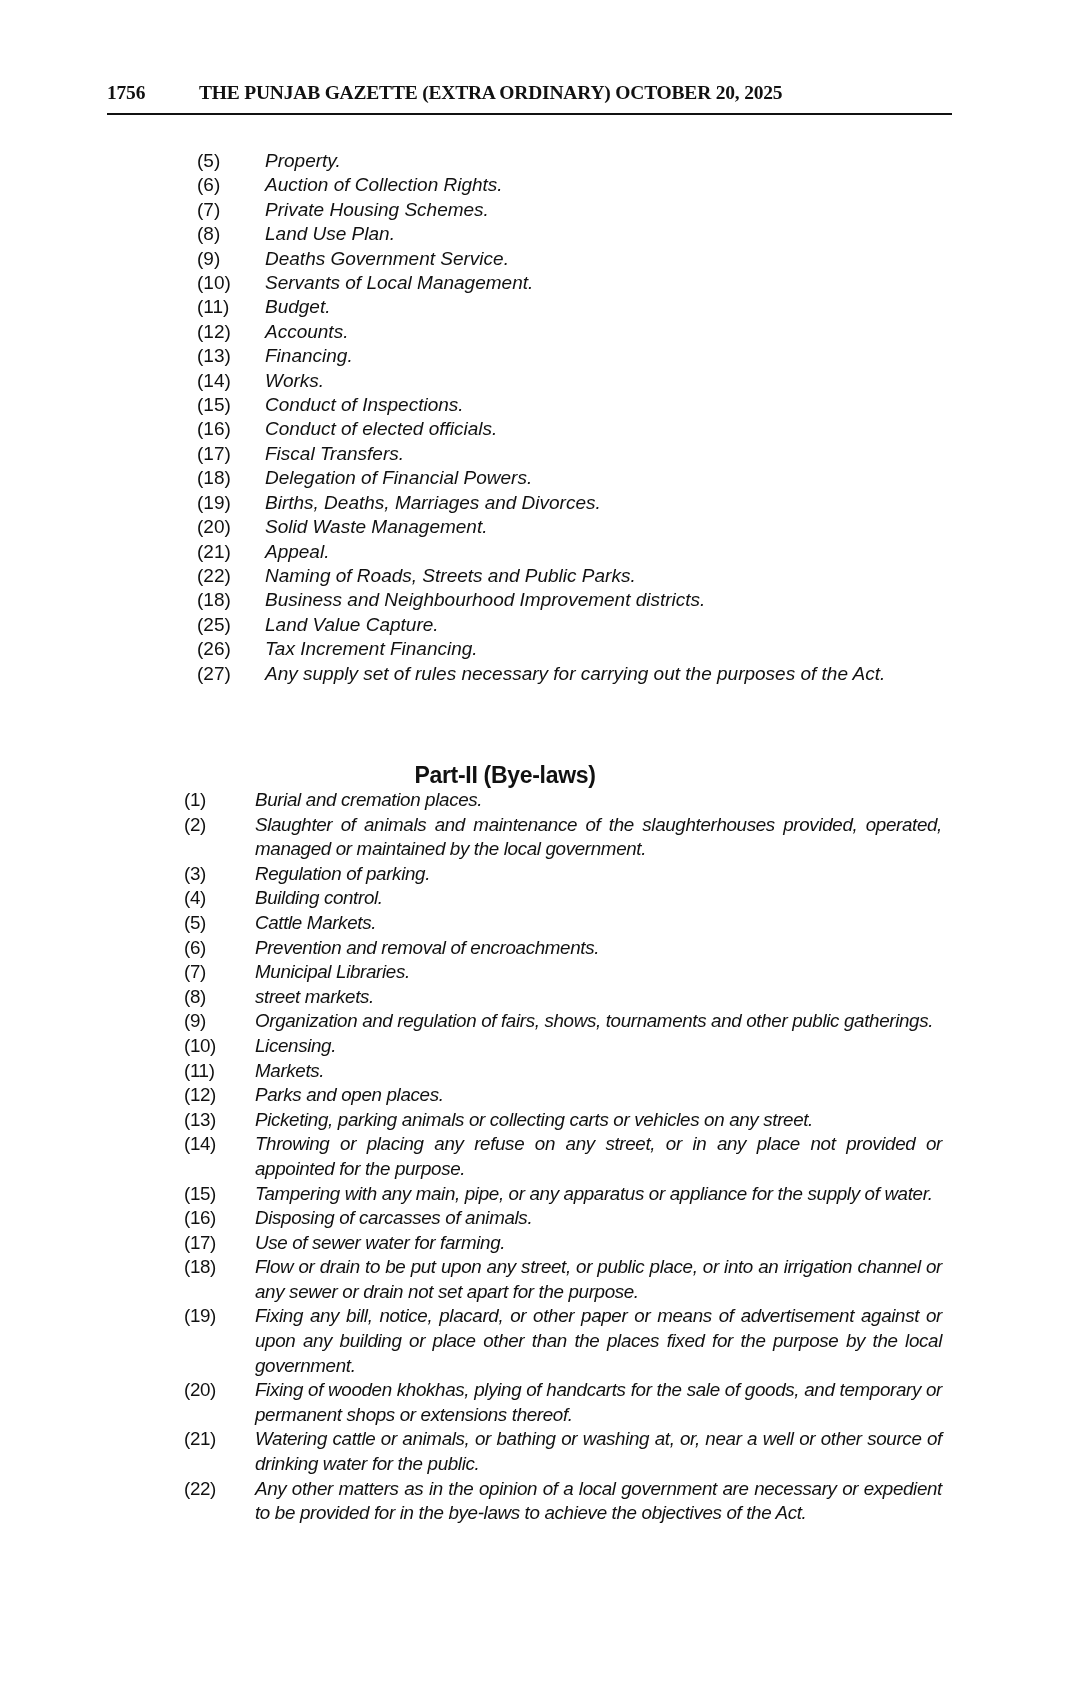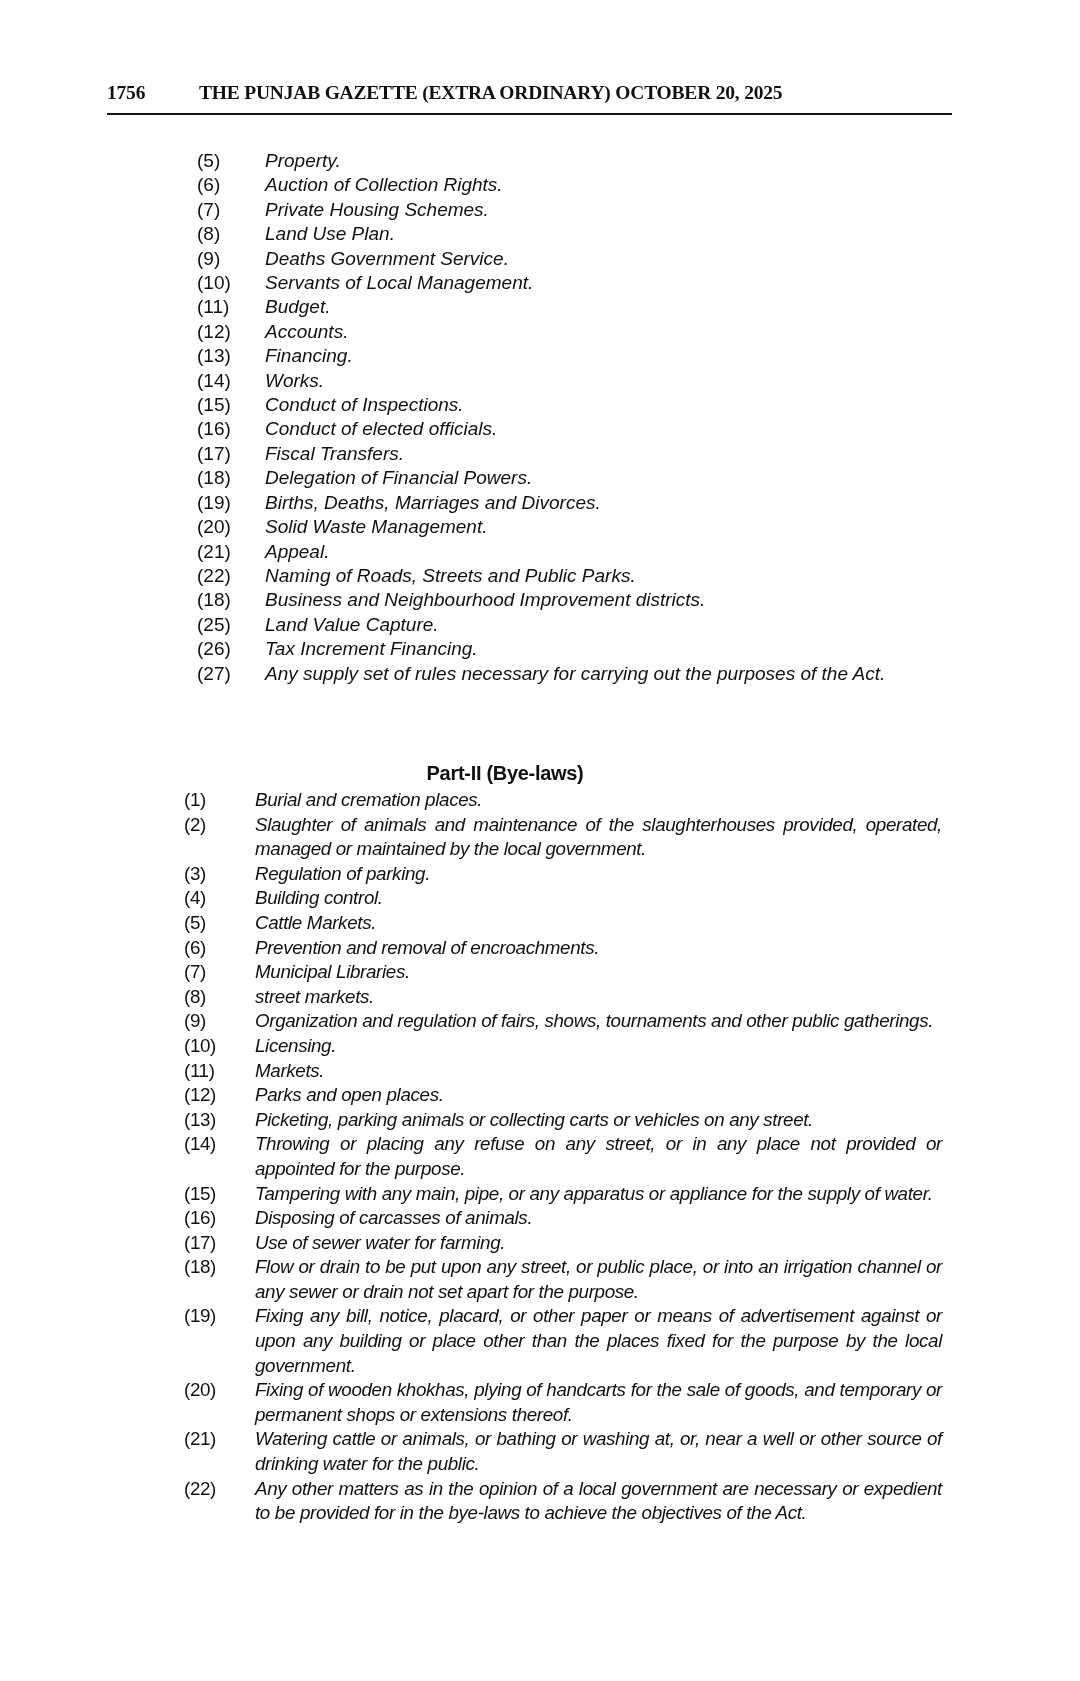--- a/index.html
+++ b/index.html
@@ -39,21 +39,21 @@
     #part1 { left: 197px; top: 149px; width: 745px; }
     #part1 .num { width: 68px; }
     #part2 .num { width: 71px; }
     .part-title {
       position: absolute;
       left: 0; width: 1010px;
       top: 762px;
       text-align: center;
       font-family: "Liberation Sans", sans-serif;
       font-weight: bold;
-      font-size: 20px;
+      font-size: 23px;
       letter-spacing: -0.3px;
     }
     #part2 {
       left: 184px; top: 788px; width: 758px;
       font-size: 18.8px;
       letter-spacing: -0.35px;
       line-height: 24.6px;
     }
   </style>
 </head>

